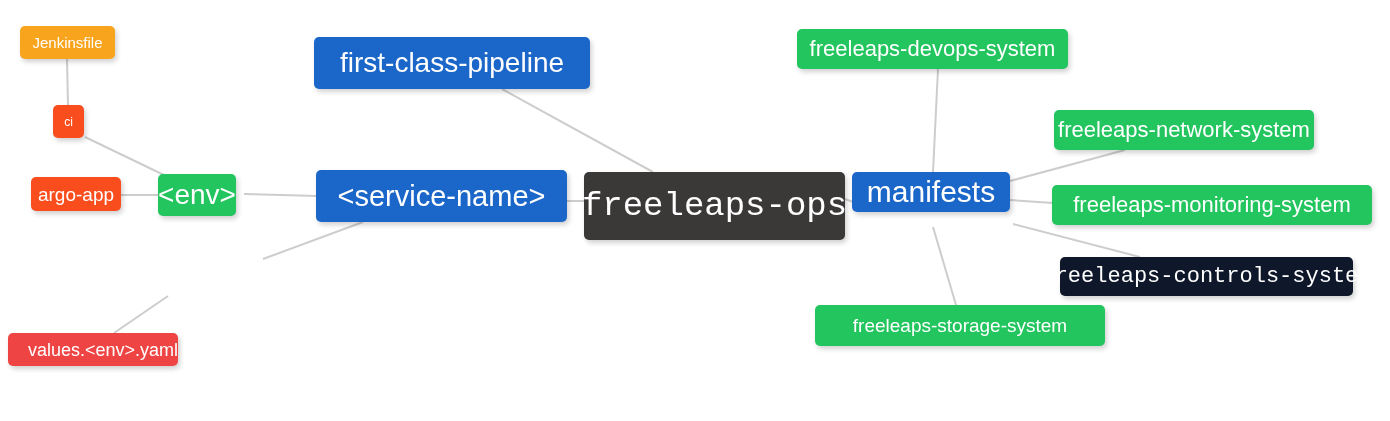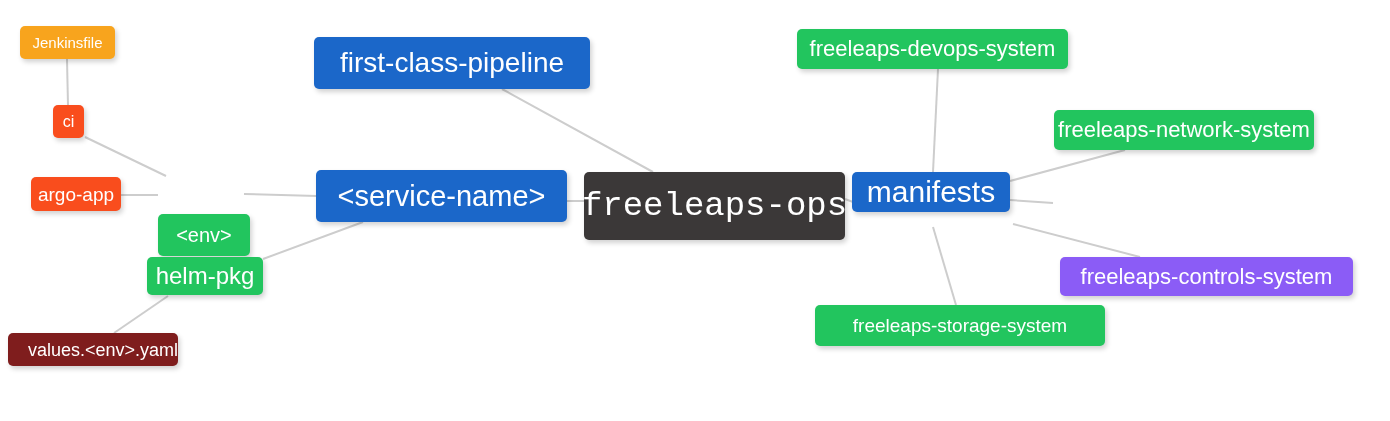--- a/index.html
+++ b/index.html
@@ -53,26 +53,26 @@
       <line x1="567" y1="201" x2="585" y2="201" stroke="#cdcdcd" stroke-width="2"></line>
       <line x1="845" y1="199" x2="853" y2="202" stroke="#cdcdcd" stroke-width="2"></line>
       <line x1="938" y1="69" x2="933" y2="172" stroke="#cdcdcd" stroke-width="2"></line>
       <line x1="1010" y1="181" x2="1125" y2="150" stroke="#cdcdcd" stroke-width="2"></line>
       <line x1="1010" y1="200" x2="1053" y2="203" stroke="#cdcdcd" stroke-width="2"></line>
       <line x1="1013" y1="224" x2="1140" y2="257" stroke="#cdcdcd" stroke-width="2"></line>
       <line x1="933" y1="227" x2="956" y2="305" stroke="#cdcdcd" stroke-width="2"></line>
     </svg>
 
 <div class="node" style="left: 20px; top: 26px; width: 95px; height: 33px; font-size: 15px; background: rgb(248, 164, 29); color: rgb(255, 255, 255);">Jenkinsfile</div>
-    <div class="node" style="left: 53px; top: 105px; width: 31px; height: 33px; font-size: 16px; background: rgb(249, 77, 29); color: rgb(255, 255, 255);">ci</div>
+    <div class="node" style="left: 53px; top: 105px; width: 31px; height: 33px; font-size: 12px; background: rgb(249, 77, 29); color: rgb(255, 255, 255);">ci</div>
     <div class="node" style="left: 31px; top: 177px; width: 90px; height: 34px; font-size: 19px; background: rgb(249, 77, 29); color: rgb(255, 255, 255);">argo-app</div>
-    <div class="node" style="left: 158px; top: 174px; width: 92px; height: 42px; font-size: 20px; background: rgb(34, 197, 94); color: rgb(255, 255, 255); margin-top: 40px;">&lt;env&gt;</div>
-    <div class="node" style="left: 147px; top: 257px; width: 116px; height: 38px; font-size: 24px; background: rgb(34, 197, 94); color: rgb(255, 255, 255);">helm-pkg</div>
-    <div class="node" style="left: 8px; top: 333px; width: 170px; height: 33px; font-size: 18px; background: #7f1d1d; color: rgb(255, 255, 255); padding-left: 20px;">values.&lt;env&gt;.yaml</div>
+    <div class="node" style="left: 158px; top: 174px; width: 78px; height: 42px; font-size: 28px; background: rgb(34, 197, 94); color: rgb(255, 255, 255);">&lt;env&gt;</div>
+    <div class="node" style="left: 8px; top: 333px; width: 170px; height: 33px; font-size: 18px; background: #ef4444; color: rgb(255, 255, 255); padding-left: 20px;">values.&lt;env&gt;.yaml</div>
     <div class="node" style="left: 316px; top: 170px; width: 251px; height: 52px; font-size: 29px; background: rgb(27, 103, 201); color: rgb(255, 255, 255);">&lt;service-name&gt;</div>
     <div class="node" style="left: 314px; top: 37px; width: 276px; height: 52px; font-size: 28px; background: rgb(27, 103, 201); color: rgb(255, 255, 255);">first-class-pipeline</div>
     <div class="node" style="left: 584px; top: 172px; width: 261px; height: 68px; font-size: 34px; background: rgb(59, 56, 56); color: rgb(255, 255, 255); font-family: Liberation Mono, monospace;">freeleaps-ops</div>
     <div class="node" style="left: 852px; top: 172px; width: 158px; height: 40px; font-size: 30px; background: rgb(27, 103, 201); color: rgb(255, 255, 255);">manifests</div>
     <div class="node" style="left: 797px; top: 29px; width: 271px; height: 40px; font-size: 22px; background: rgb(34, 197, 94); color: rgb(255, 255, 255);">freeleaps-devops-system</div>
     <div class="node" style="left: 1054px; top: 110px; width: 260px; height: 40px; font-size: 22px; background: rgb(34, 197, 94); color: rgb(255, 255, 255);">freeleaps-network-system</div>
-    <div class="node" style="left: 1060px; top: 257px; width: 293px; height: 39px; font-size: 22px; background: #8b5cf6; color: rgb(255, 255, 255);">freeleaps-controls-system</div>
+    <div class="node" style="left: 1052px; top: 185px; width: 320px; height: 40px; font-size: 22px; background: rgb(34, 197, 94); color: rgb(255, 255, 255);">freeleaps-monitoring-system</div>
+    <div class="node" style="left: 1060px; top: 257px; width: 293px; height: 39px; font-size: 22px; background: #0f172a; color: rgb(255, 255, 255); font-family: Liberation Mono, monospace;">freeleaps-controls-system</div>
     <div class="node" style="left: 815px; top: 305px; width: 290px; height: 41px; font-size: 19px; background: rgb(34, 197, 94); color: rgb(255, 255, 255);">freeleaps-storage-system</div>
   </div>
 
 </body></html>

